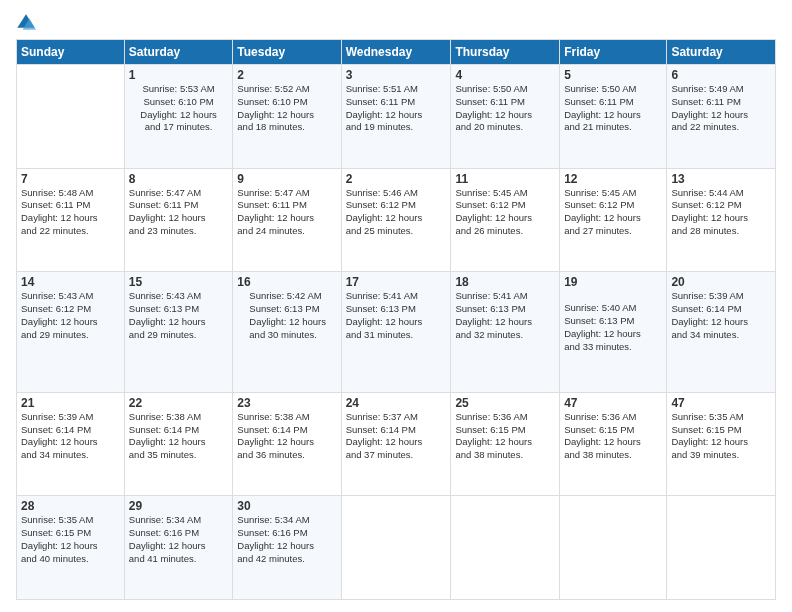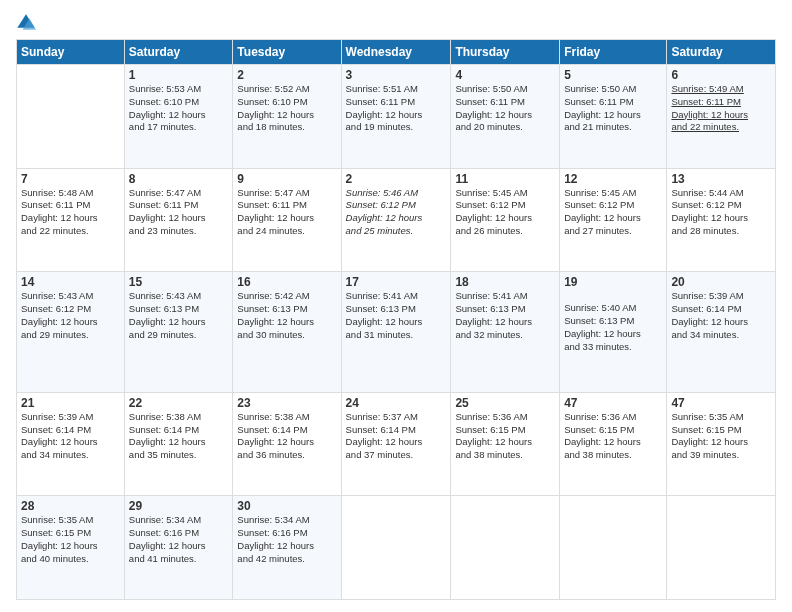--- a/index.html
+++ b/index.html
@@ -128,21 +128,21 @@
           <th>Thursday</th>
           <th>Friday</th>
           <th>Saturday</th>
         </tr>
     </thead>
     <tbody id="calendar-body">
     <tr>
           <td class="empty-cell"></td>
           <td>
             <span class="day-num">1</span>
-            <div class="cell-info" style="white-space: pre-line;">Sunrise: 5:53 AM
+            <div class="cell-info" style="white-space: pre-line; text-align: center;">Sunrise: 5:53 AM
 Sunset: 6:10 PM
 Daylight: 12 hours
 and 17 minutes.</div>
           </td>
           <td>
             <span class="day-num">2</span>
             <div class="cell-info" style="white-space: pre-line;">Sunrise: 5:52 AM
 Sunset: 6:10 PM
 Daylight: 12 hours
 and 18 minutes.</div>
@@ -163,21 +163,21 @@
           </td>
           <td>
             <span class="day-num">5</span>
             <div class="cell-info" style="white-space: pre-line;">Sunrise: 5:50 AM
 Sunset: 6:11 PM
 Daylight: 12 hours
 and 21 minutes.</div>
           </td>
           <td>
             <span class="day-num">6</span>
-            <div class="cell-info" style="white-space: pre-line; text-decoration: underline;">Sunrise: 5:49 AM
+            <div class="cell-info" style="white-space: pre-line;">Sunrise: 5:49 AM
 Sunset: 6:11 PM
 Daylight: 12 hours
 and 22 minutes.</div>
           </td>
         </tr>
         <tr>
           <td>
             <span class="day-num">7</span>
             <div class="cell-info" style="white-space: pre-line;">Sunrise: 5:48 AM
 Sunset: 6:11 PM
@@ -193,21 +193,21 @@
           </td>
           <td>
             <span class="day-num">9</span>
             <div class="cell-info" style="white-space: pre-line;">Sunrise: 5:47 AM
 Sunset: 6:11 PM
 Daylight: 12 hours
 and 24 minutes.</div>
           </td>
           <td>
             <span class="day-num">2</span>
-            <div class="cell-info" style="white-space: pre-line; font-style: italic;">Sunrise: 5:46 AM
+            <div class="cell-info" style="white-space: pre-line;">Sunrise: 5:46 AM
 Sunset: 6:12 PM
 Daylight: 12 hours
 and 25 minutes.</div>
           </td>
           <td>
             <span class="day-num">11</span>
             <div class="cell-info" style="white-space: pre-line;">Sunrise: 5:45 AM
 Sunset: 6:12 PM
 Daylight: 12 hours
 and 26 minutes.</div>
@@ -237,21 +237,21 @@
           </td>
           <td>
             <span class="day-num">15</span>
             <div class="cell-info" style="white-space: pre-line;">Sunrise: 5:43 AM
 Sunset: 6:13 PM
 Daylight: 12 hours
 and 29 minutes.</div>
           </td>
           <td>
             <span class="day-num">16</span>
-            <div class="cell-info" style="white-space: pre-line;">Sunrise: 5:42 AM
+            <div class="cell-info" style="white-space: pre-line; margin-left: 12px;">Sunrise: 5:42 AM
 Sunset: 6:13 PM
 Daylight: 12 hours
 and 30 minutes.</div>
           </td>
           <td>
             <span class="day-num">17</span>
             <div class="cell-info" style="white-space: pre-line;">Sunrise: 5:41 AM
 Sunset: 6:13 PM
 Daylight: 12 hours
 and 31 minutes.</div>

